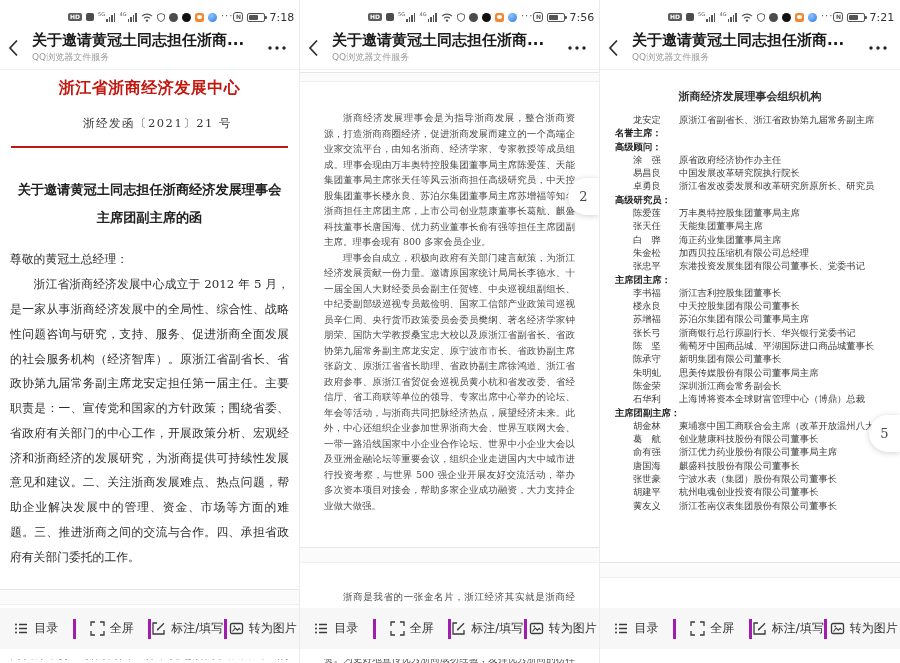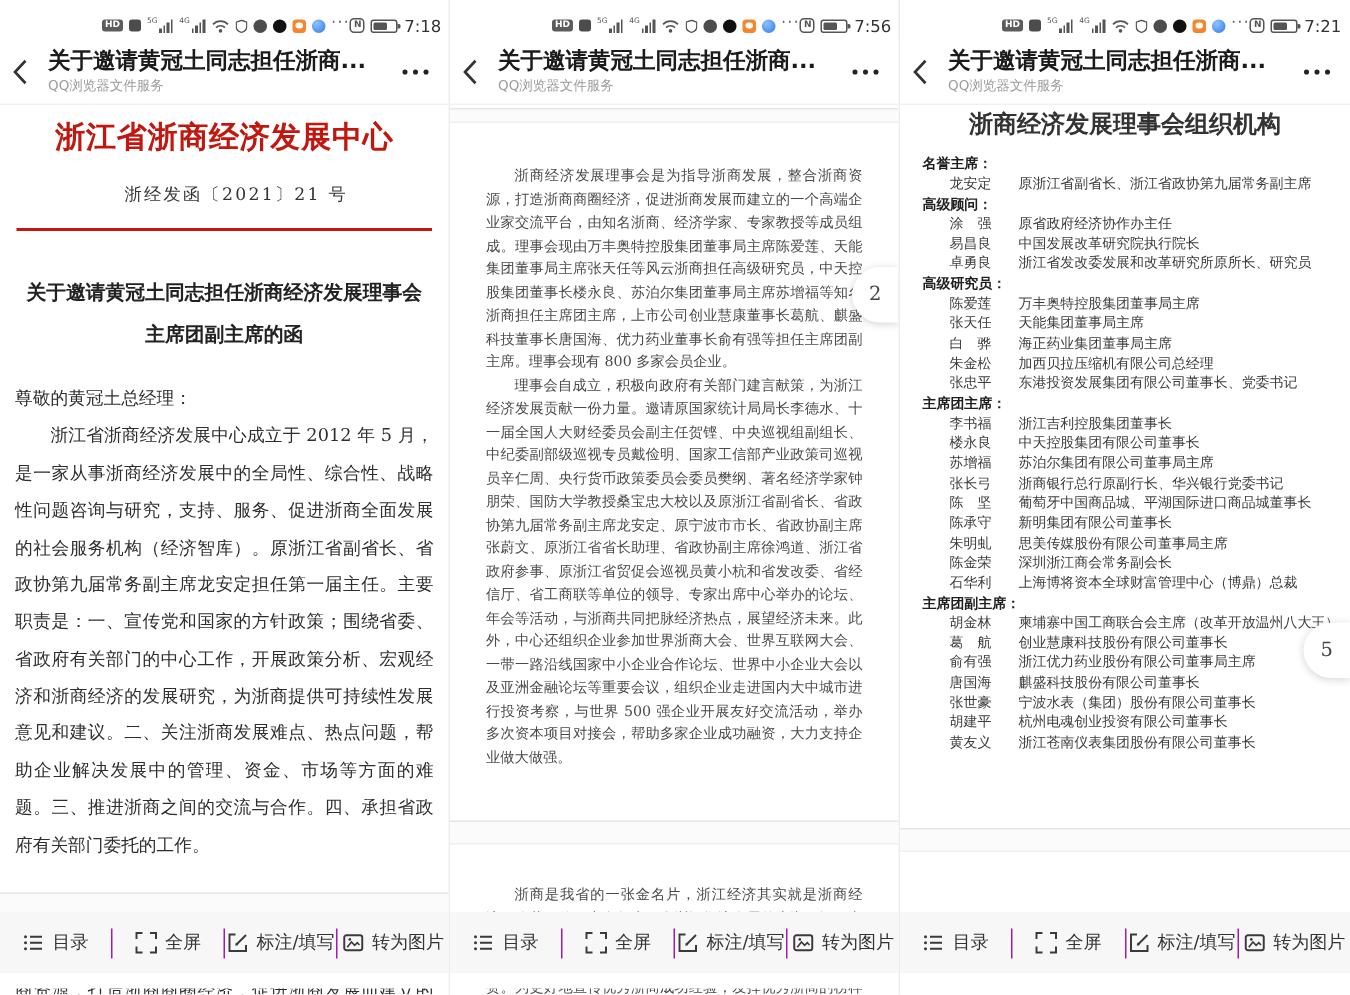--- a/index.html
+++ b/index.html
@@ -38,21 +38,21 @@
   .htitle{font-size:15px;font-weight:bold;color:#1b1b1b;white-space:nowrap;overflow:hidden;}
   .hsub{font-size:9px;color:#9b9b9b;margin-top:1px;}
   .more{margin-left:8px;display:flex;align-items:center;cursor:pointer;}
 
   
   .content{position:absolute;top:70px;bottom:0;left:0;right:0;background:#fff;overflow:hidden;}
   .page-gap{border-top:1px solid #e6e6e6;border-bottom:1px solid #efefef;height:14px;background:#fbfbfb;}
 
   
   .d1{font-family:"DejaVu Serif","Liberation Serif",serif;}
-  .d1-org{color:#c2170f;font-size:20px;font-weight:bold;text-align:center;margin-top:8px;white-space:nowrap;letter-spacing:0.5px;}
+  .d1-org{color:#c2170f;font-size:16px;font-weight:bold;text-align:center;margin-top:8px;white-space:nowrap;letter-spacing:0.5px;}
   .d1-num{text-align:center;font-size:11.5px;color:#333;margin-top:17px;letter-spacing:1.5px;padding-left:16px;}
   .d1-rule{height:2px;background:#c2170f;margin:15px 11px 0 11px;}
   .d1-title{text-align:center;font-weight:bold;font-size:13.2px;color:#222;line-height:2.1;margin-top:28px;}
   .d1-body{padding:0 10px;font-size:11.8px;line-height:2.1;color:#2e2e2e;text-align:justify;margin-top:16px;}
   .d1-body p{margin:0;}
   .indent{text-indent:2em;}
   .d1 .page-gap{margin-top:20px;}
   .d1-preview{padding:0 10px;font-size:11.8px;line-height:2.1;color:#2e2e2e;text-align:justify;margin-top:12px;}
   .d1-preview p{margin:0;text-indent:2em;}
 
@@ -60,40 +60,40 @@
   .d2{font-family:"DejaVu Serif","Liberation Serif",serif;}
   .d2 .page-gap.top{height:8px;margin-top:2px;}
   .d2-body{padding:0 24px;font-size:9.5px;line-height:15.5px;color:#4a4a4a;text-align:justify;margin-top:28px;}
   .d2-body p{margin:0;text-indent:2em;}
   .d2 .page-gap.mid{margin-top:34px;}
   .d2-preview{padding:0 24px;font-size:9.5px;line-height:15.5px;color:#4a4a4a;text-align:justify;margin-top:26px;}
   .d2-preview p{margin:0;text-indent:2em;}
 
   
   .d3{font-family:"DejaVu Serif","Liberation Serif",serif;}
-  .d3-heading{text-align:center;font-weight:bold;font-size:16px;color:#333;margin-top:3px;}
+  .d3-heading{text-align:center;font-weight:bold;font-size:11px;color:#333;margin-top:19px;}
   .d3-list{margin-top:9px;font-size:9.3px;color:#3c3c3c;}
   .d3-list .row{height:13.3px;line-height:13.3px;white-space:nowrap;overflow:hidden;}
   .sec-h{font-weight:bold;padding-left:15px;color:#1f1f1f;}
   .mem{display:flex;padding-left:33px;}
   .mem-name{width:46px;flex:none;}
   .mem-role{flex:1;overflow:hidden;}
   .d3 .page-gap{margin-top:50px;}
 
   
   .page-badge{position:absolute;right:0;width:31px;height:37px;background:#fff;border-radius:19px 0 0 19px;box-shadow:0 1px 6px rgba(0,0,0,0.18);display:flex;align-items:center;justify-content:center;font-size:13px;color:#444;z-index:3;}
   .pb2{top:108px;}
   .pb5{top:345px;}
 
   
   .bottombar{position:absolute;left:0;right:0;bottom:4px;z-index:6;}
   .toolbar{height:41px;background:#f7f7f7;display:flex;align-items:center;}
   .homebar{height:10px;background:#fff;}
   .tool{flex:1;display:flex;align-items:center;justify-content:center;gap:5px;font-size:12px;color:#333;height:20px;cursor:pointer;white-space:nowrap;}
-  .tool + .tool{border-left:1px solid #a21caf;}
+  .tool + .tool{border-left:3px solid #a21caf;}
   .tool svg{flex:none;}
 </style>
 </head>
 <body>
 
 <div class="stage">
 
   <div class="phone">
     <div class="statusbar">
       <div class="sicons">
@@ -386,30 +386,30 @@
             <circle cx="10" cy="3" r="1.7" fill="#222"></circle>
             <circle cx="17" cy="3" r="1.7" fill="#222"></circle>
           </svg>
         </span>
     </div>
     <div class="content d3">
       <div class="d3-heading">浙商经济发展理事会组织机构</div>
       <div class="d3-list">
 
           <div class="row">
-            <div class="sec-h">名誉主席：</div>
-
-          </div>
-
-          <div class="row">
 
             <div class="mem">
               <span class="mem-name">龙安定</span>
               <span class="mem-role">原浙江省副省长、浙江省政协第九届常务副主席</span>
             </div>
+          </div>
+
+          <div class="row">
+            <div class="sec-h">名誉主席：</div>
+
           </div>
 
           <div class="row">
             <div class="sec-h">高级顾问：</div>
 
           </div>
 
           <div class="row">
 
             <div class="mem">

